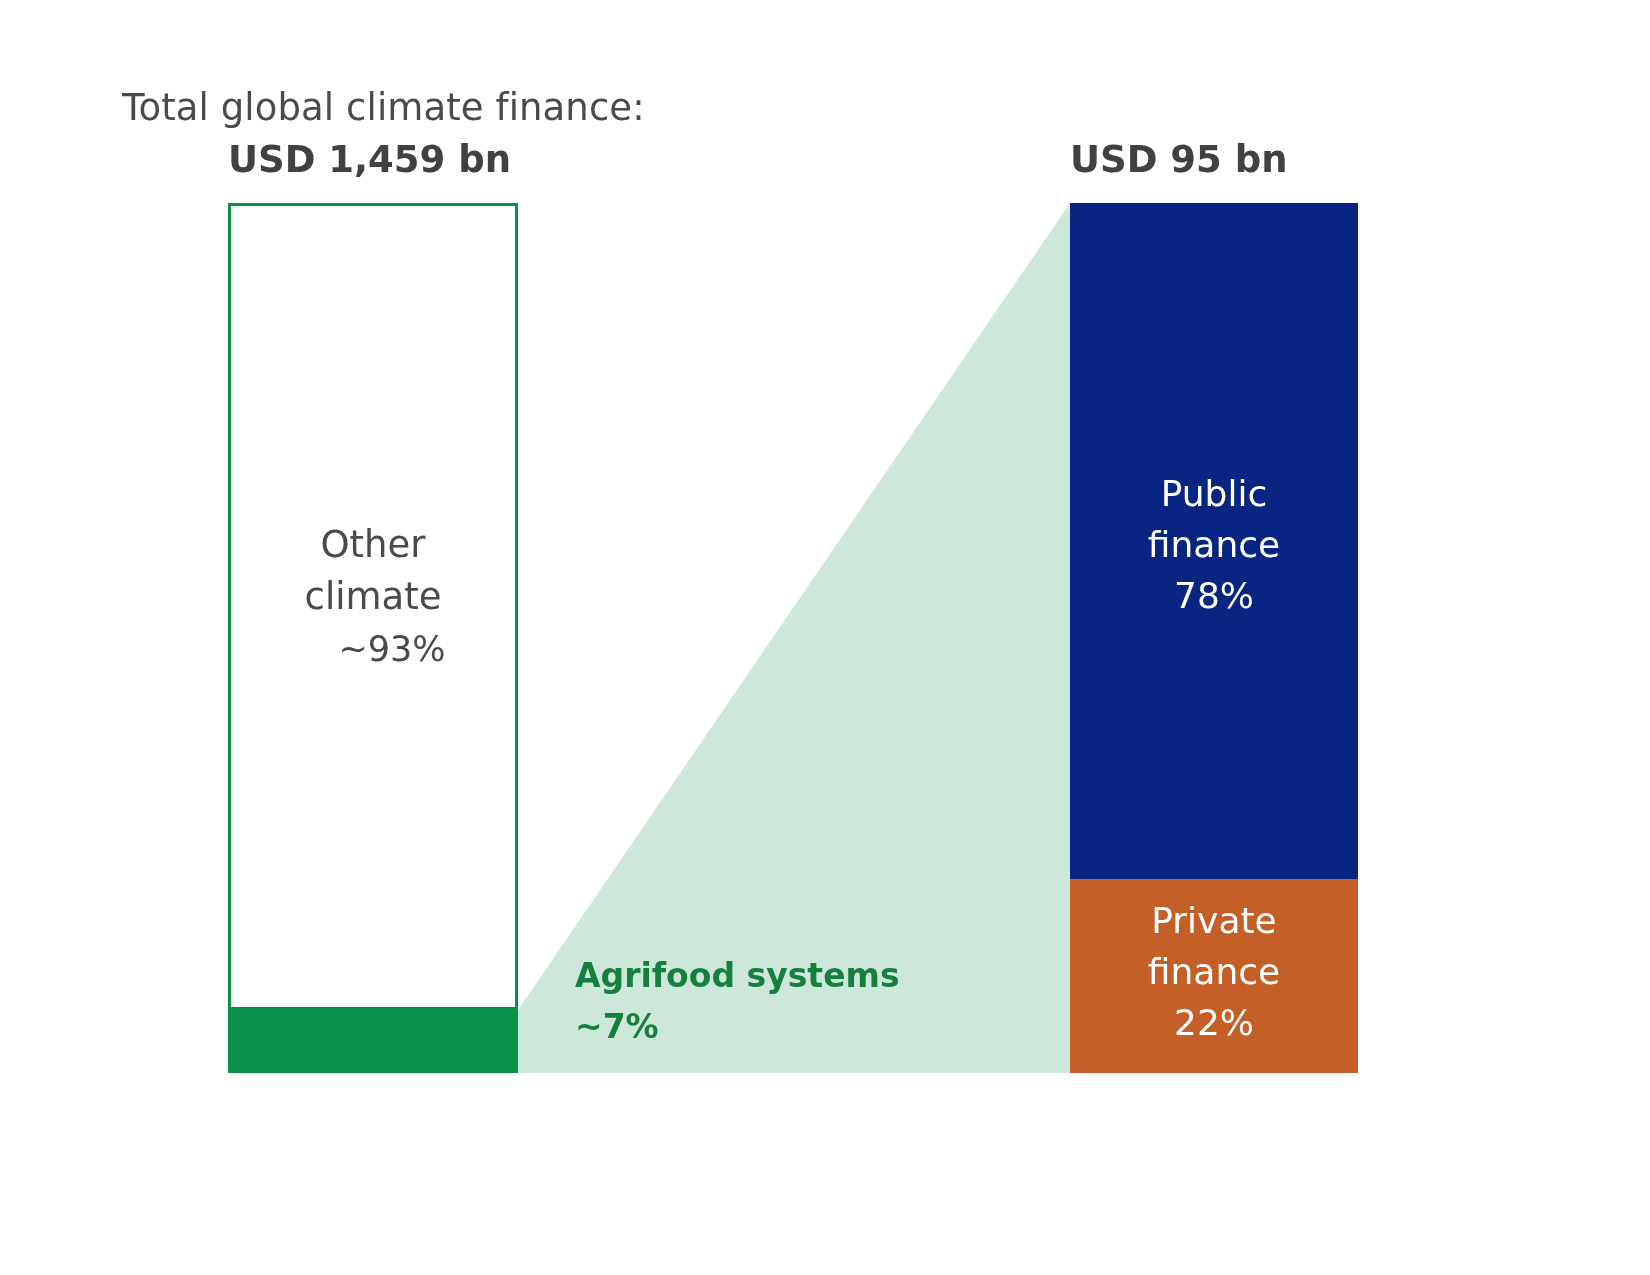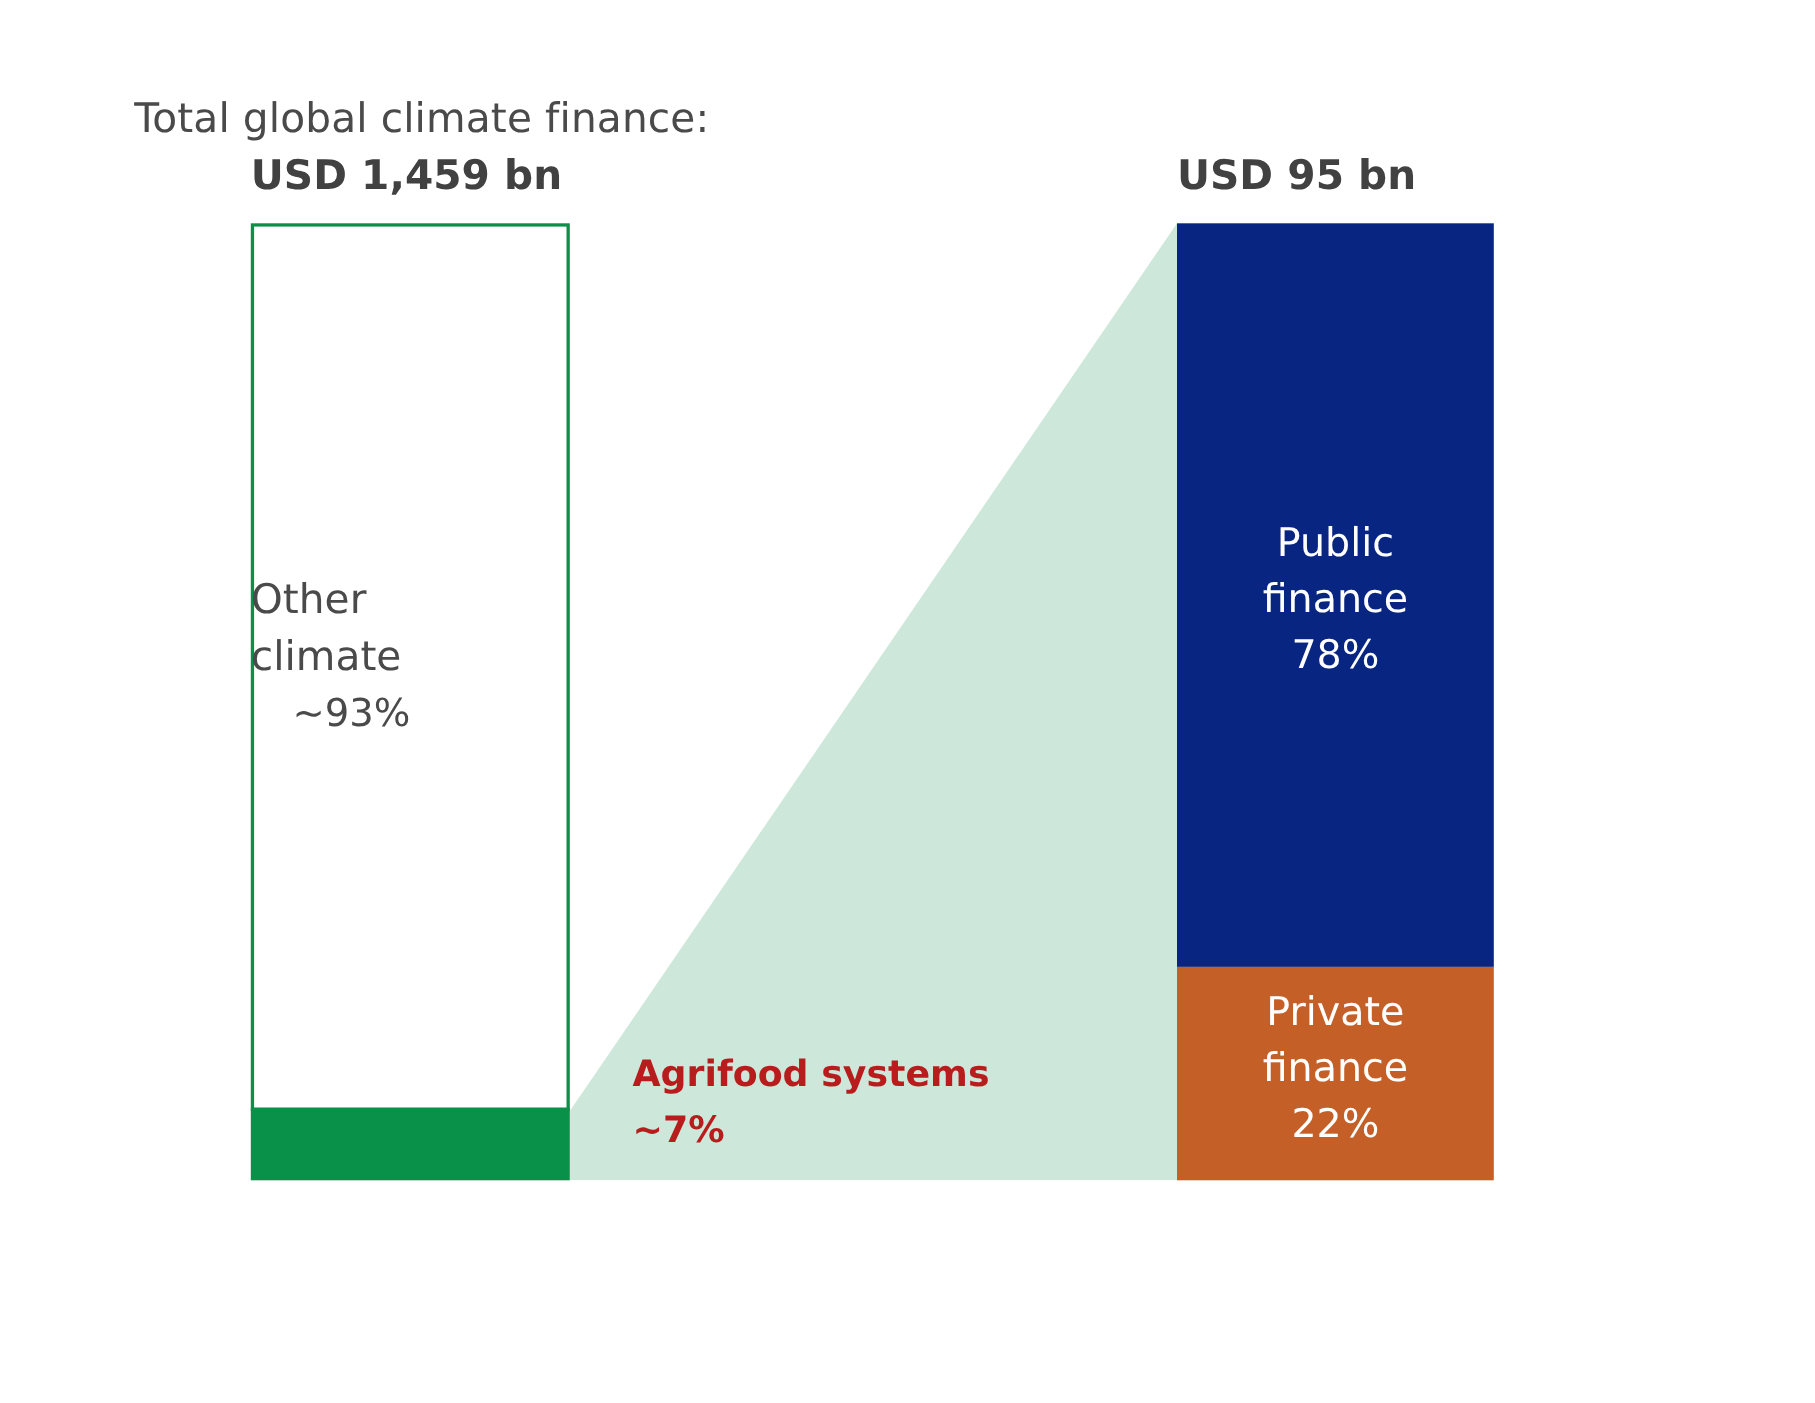--- a/index.html
+++ b/index.html
@@ -86,41 +86,41 @@
     bottom: 0;
     width: 290px;
     height: 66px;
     background: #09914A;
   }
   .other-label {
     position: absolute;
     left: 0;
     top: 316px;
     width: 290px;
-    text-align: left;
+    text-align: center;
     font-size: 37px;
     line-height: 52px;
     color: #4a4a4a;
     font-weight: 400;
   }
   .other-label .pct {
     display: block;
     font-size: 35px;
     padding-left: 38px;
   }
 
   
   .agrifood-label {
     position: absolute;
     left: 575px;
     top: 950px;
     font-size: 33px;
     line-height: 51px;
     font-weight: 700;
-    color: #b91c1c;
+    color: #15803d;
     white-space: nowrap;
   }
   .agrifood-label .pct {
     display: block;
   }
 
   
   .right-bar {
     position: absolute;
     left: 1070px;

